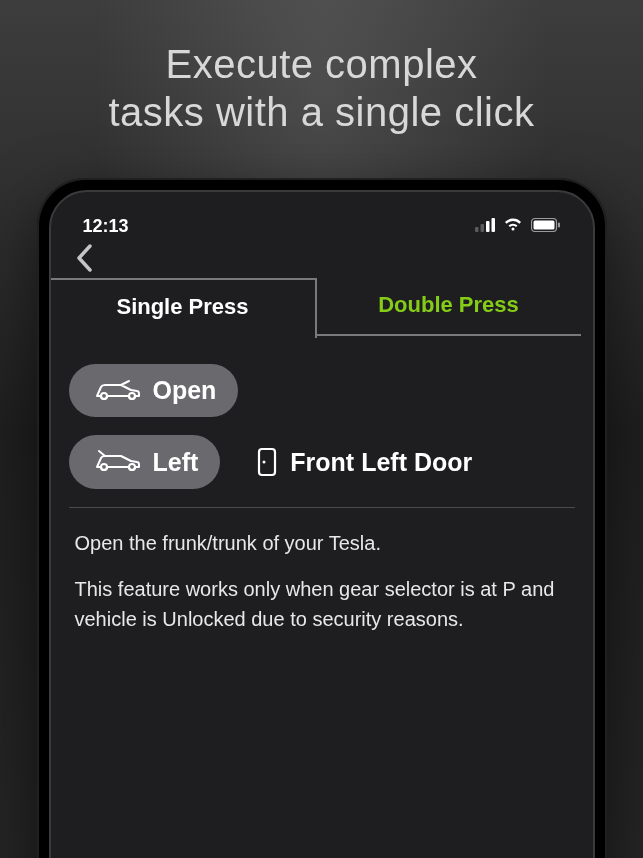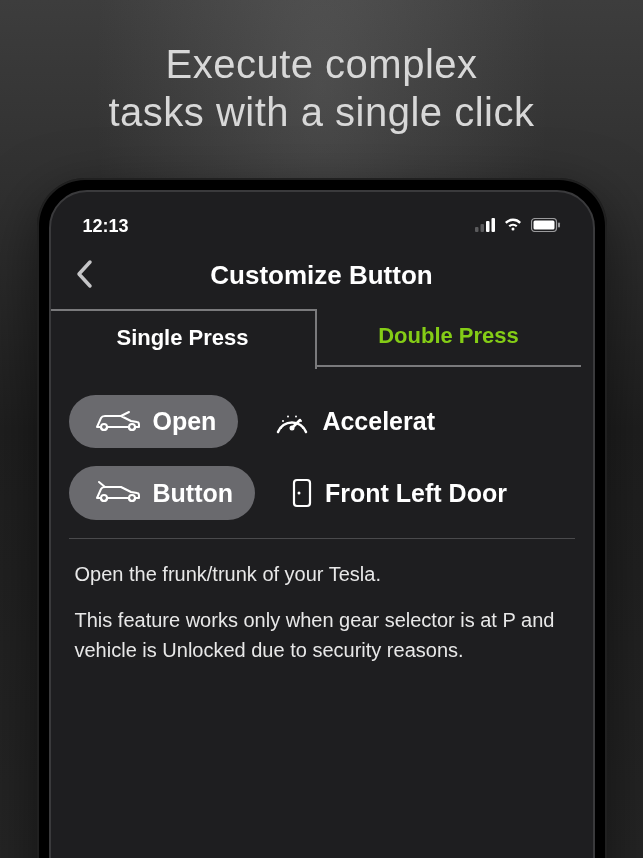--- a/index.html
+++ b/index.html
@@ -199,21 +199,20 @@
         </span>
       </div>
     </div>
 
     <div class="header">
       <span class="back-chevron">
         <svg width="18" height="30" viewBox="0 0 18 30">
             <path d="M15 3 L4 15 L15 27" stroke="#c5c5c7" stroke-width="3.5" fill="none" stroke-linecap="round" stroke-linejoin="round"></path>
           </svg>
       </span>
-      <div class="header-title">Customize Button</div>
     </div>
 
     <div class="tabs">
       <div class="tab active">
         <span>Single Press</span>
       </div>
       <div class="tab inactive">
         <span>Double Press</span>
       </div>
     </div>
@@ -224,48 +223,32 @@
         <div class="pill selected">
           <span class="icon-wrap">
             <svg width="50" height="26" viewBox="0 0 50 26">
                 <path d="M6 18 L10 9 Q11 7 14 7 L30 7 L40 12 L46 13 Q48 13 48 16 L48 18 L44 18 A3 3 0 0 1 38 18 L16 18 A3 3 0 0 1 10 18 Z M30 7 L38 3" stroke="#fff" stroke-width="2" fill="none" stroke-linecap="round" stroke-linejoin="round"></path>
                 <circle cx="13" cy="18" r="3" stroke="#fff" stroke-width="2" fill="none"></circle>
                 <circle cx="41" cy="18" r="3" stroke="#fff" stroke-width="2" fill="none"></circle>
               </svg>
           </span>
           <span>Open</span>
         </div>
-        <div class="pill">
-          <span class="icon-wrap">
-            <svg width="36" height="28" viewBox="0 0 36 28">
-                <path d="M4 24 A15 15 0 0 1 32 24" stroke="#fff" stroke-width="2.5" fill="none" stroke-linecap="round"></path>
-                <circle cx="18" cy="20" r="2.5" fill="#fff"></circle>
-                <line x1="18" y1="20" x2="26" y2="12" stroke="#fff" stroke-width="2.5" stroke-linecap="round"></line>
-                <circle cx="7" cy="20" r="1" fill="#fff"></circle>
-                <circle cx="9" cy="13" r="1" fill="#fff"></circle>
-                <circle cx="14" cy="8.5" r="1" fill="#fff"></circle>
-                <circle cx="22" cy="8.5" r="1" fill="#fff"></circle>
-                <circle cx="27" cy="13" r="1" fill="#fff"></circle>
-                <circle cx="29" cy="20" r="1" fill="#fff"></circle>
-              </svg>
-          </span>
-          <span>Accelerat</span>
-        </div>
       </div>
 
       <div class="pill-row">
         <div class="pill selected">
           <span class="icon-wrap">
             <svg width="50" height="26" viewBox="0 0 50 26">
                 <path d="M6 18 L10 9 Q11 7 14 7 L30 7 L40 12 L46 13 Q48 13 48 16 L48 18 L44 18 A3 3 0 0 1 38 18 L16 18 A3 3 0 0 1 10 18 Z M14 7 L8 2" stroke="#fff" stroke-width="2" fill="none" stroke-linecap="round" stroke-linejoin="round"></path>
                 <circle cx="13" cy="18" r="3" stroke="#fff" stroke-width="2" fill="none"></circle>
                 <circle cx="41" cy="18" r="3" stroke="#fff" stroke-width="2" fill="none"></circle>
               </svg>
           </span>
-          <span>Button</span>
+          <span>Left</span>
         </div>
         <div class="pill">
           <span class="icon-wrap">
             <svg width="22" height="30" viewBox="0 0 22 30">
                 <rect x="3" y="2" width="16" height="26" rx="3" stroke="#fff" stroke-width="2.2" fill="none"></rect>
                 <circle cx="8" cy="15" r="1.5" fill="#fff"></circle>
               </svg>
           </span>
           <span>Front Left Door</span>
         </div>

